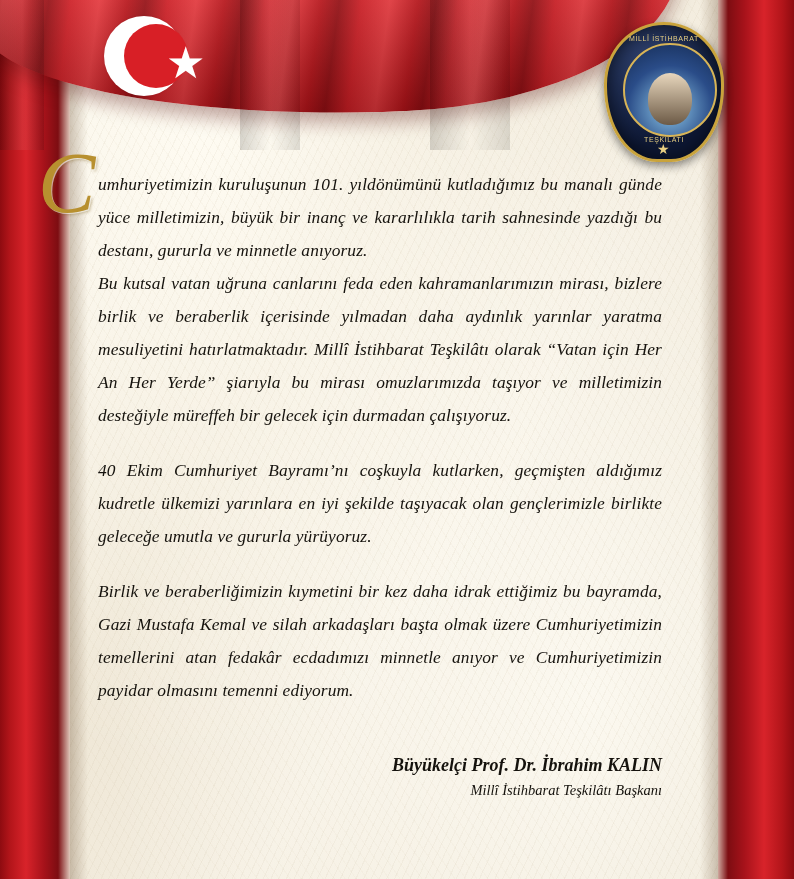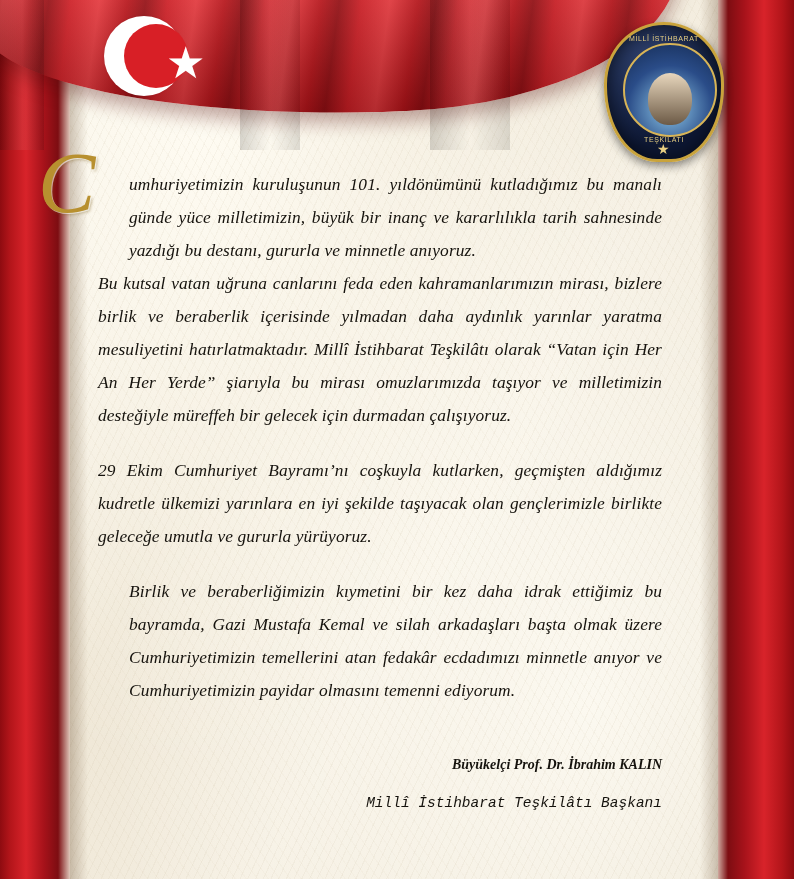--- a/index.html
+++ b/index.html
@@ -208,44 +208,43 @@
   p.body-text {
     margin: 0 0 22px 0;
     font-family: "Liberation Serif", serif;
     font-style: italic;
     font-size: 17.4px;
     line-height: 33px;
     text-align: justify;
     color: #15120d;
     letter-spacing: 0.1px;
   }
-  p.body-text:last-of-type { margin-bottom: 0; margin-left: 31px; }
+  p.body-text:last-of-type { margin-bottom: 0; }
 
   .signature {
     position: absolute;
     left: 98px;
     right: 132px;
     top: 752px;
     text-align: right;
   }
   .sign-name {
     font-family: "Liberation Serif", serif;
     font-style: italic;
     font-weight: bold;
-    font-size: 14px;
+    font-size: 18px;
     line-height: 26px;
     color: #15120d;
   }
   .sign-title {
-    font-family: Liberation Mono, monospace;
+    font-family: Liberation Serif, serif;
     font-style: italic;
     font-size: 14.5px;
     line-height: 24px;
     color: #15120d;
-    margin-top: 13px;
   }
 </style>
 </head>
 <body>
 
 <div class="page">
 
   <div class="parchment"></div>
   <div class="edge-shadow-l"></div>
   <div class="edge-shadow-r"></div>
@@ -271,21 +270,21 @@
       <div class="emblem-star">★</div>
     </div>
   </div>
 
   <div class="content">
     <div class="dropcap-wrap">
       <span class="dropcap">C</span>
       <p class="body-text">umhuriyetimizin kuruluşunun 101. yıldönümünü kutladığımız bu manalı günde yüce milletimizin, büyük bir inanç ve kararlılıkla tarih sahnesinde yazdığı bu destanı, gururla ve minnetle anıyoruz.</p>
     </div>
     <p class="body-text">Bu kutsal vatan uğruna  canlarını feda eden kahramanlarımızın mirası, bizlere birlik ve beraberlik içerisinde yılmadan daha aydınlık yarınlar yaratma mesuliyetini hatırlatmaktadır. Millî İstihbarat Teşkilâtı olarak “Vatan için Her An Her Yerde” şiarıyla bu mirası omuzlarımızda taşıyor ve milletimizin desteğiyle müreffeh bir gelecek için durmadan çalışıyoruz.</p>
-    <p class="body-text">29 Ekim Cumhuriyet Bayramı’nı coşkuyla kutlarken, geçmişten aldığımız kudretle ülkemizi yarınlara en iyi şekilde taşıyacak olan gençlerimizle birlikte geleceğe umutla ve gururla yürüyoruz.</p>
+    <p class="body-text">40 Ekim Cumhuriyet Bayramı’nı coşkuyla kutlarken, geçmişten aldığımız kudretle ülkemizi yarınlara en iyi şekilde taşıyacak olan gençlerimizle birlikte geleceğe umutla ve gururla yürüyoruz.</p>
     <p class="body-text">Birlik ve beraberliğimizin kıymetini bir kez daha idrak ettiğimiz bu bayramda, Gazi Mustafa Kemal ve silah arkadaşları başta olmak üzere Cumhuriyetimizin temellerini atan fedakâr ecdadımızı minnetle anıyor ve Cumhuriyetimizin payidar olmasını temenni ediyorum.</p>
   </div>
 
   <div class="signature">
     <div class="sign-name">Büyükelçi Prof. Dr. İbrahim KALIN</div>
     <div class="sign-title">Millî İstihbarat Teşkilâtı Başkanı</div>
   </div>
 
 </div>
 

